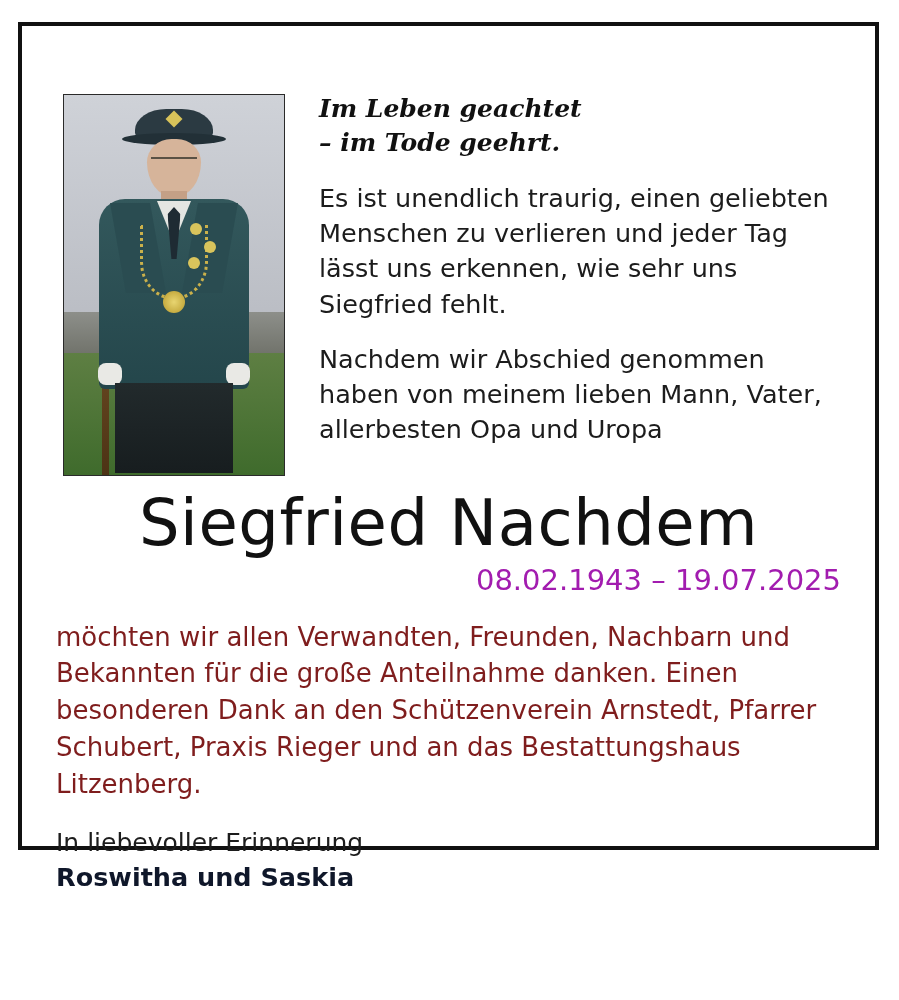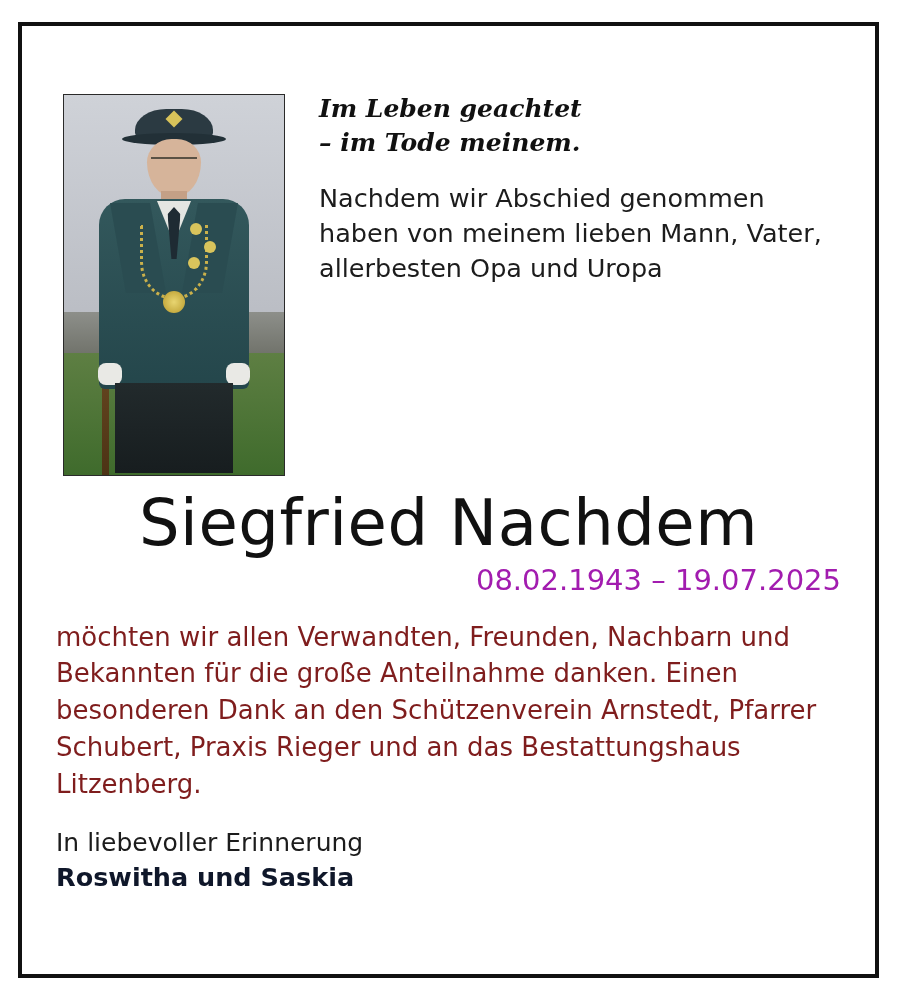--- a/index.html
+++ b/index.html
@@ -12,21 +12,21 @@
     height: 1000px;
     font-family: "DejaVu Sans", sans-serif;
     color: #1a1a1a;
     overflow: hidden;
   }
   .notice {
     position: absolute;
     left: 18px;
     top: 22px;
     width: 861px;
-    height: 956px;
+    height: 828px;
     border: 4px solid #111111;
     background: #ffffff;
     box-sizing: border-box;
   }
   .inner {
     position: absolute;
     left: 0; top: 0; right: 0; bottom: 0;
     padding: 28px 34px 0 34px;
     box-sizing: border-box;
   }
@@ -238,22 +238,23 @@
         <div class="pt-pin-c"></div>
         <div class="pt-medal"></div>
         <div class="pt-glove-l"></div>
         <div class="pt-glove-r"></div>
         <div class="pt-trousers"></div>
       </div>
 
       <div class="text-col">
         <div class="verse">
           <div>Im Leben geachtet</div>
-          <div>– im Tode meinem.</div>
+          <div>– im Tode geehrt.</div>
         </div>
+        <p class="para">Es ist unendlich traurig, einen geliebten Menschen zu verlieren und jeder Tag lässt uns erkennen, wie sehr uns Siegfried fehlt.</p>
         <p class="para tight">Nachdem wir Abschied genommen haben von meinem lieben Mann, Vater, allerbesten Opa und Uropa</p>
       </div>
 
     </div>
 
     <h1 class="name">Siegfried Nachdem</h1>
     <div class="dates">08.02.1943 – 19.07.2025</div>
 
     <p class="body-para">möchten wir allen Verwandten, Freunden, Nachbarn und Bekannten für die große Anteilnahme danken. Einen besonderen Dank an den Schützenverein Arnstedt, Pfarrer Schubert, Praxis Rieger und an das Bestattungshaus Litzenberg.</p>
 

